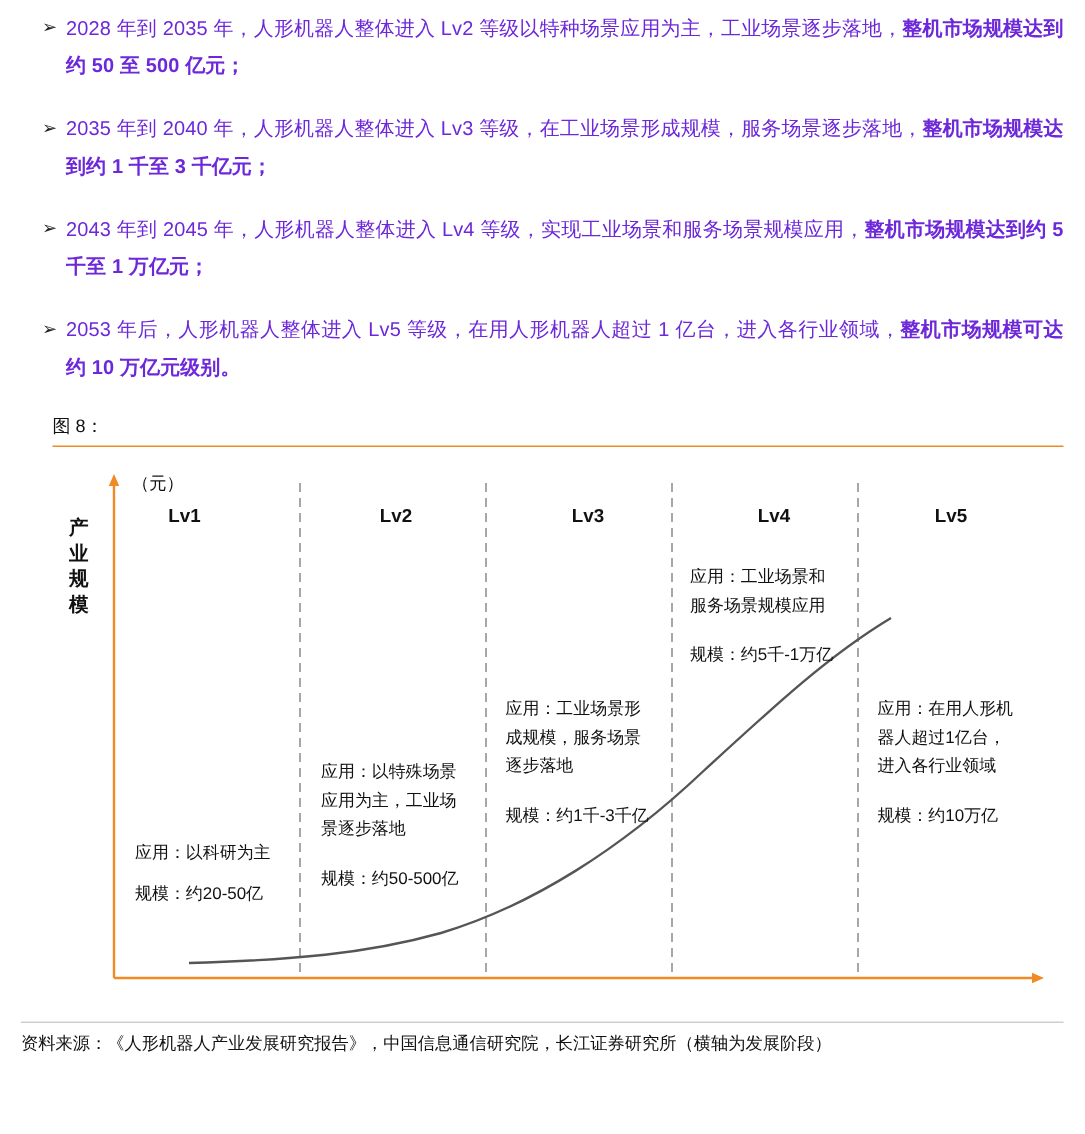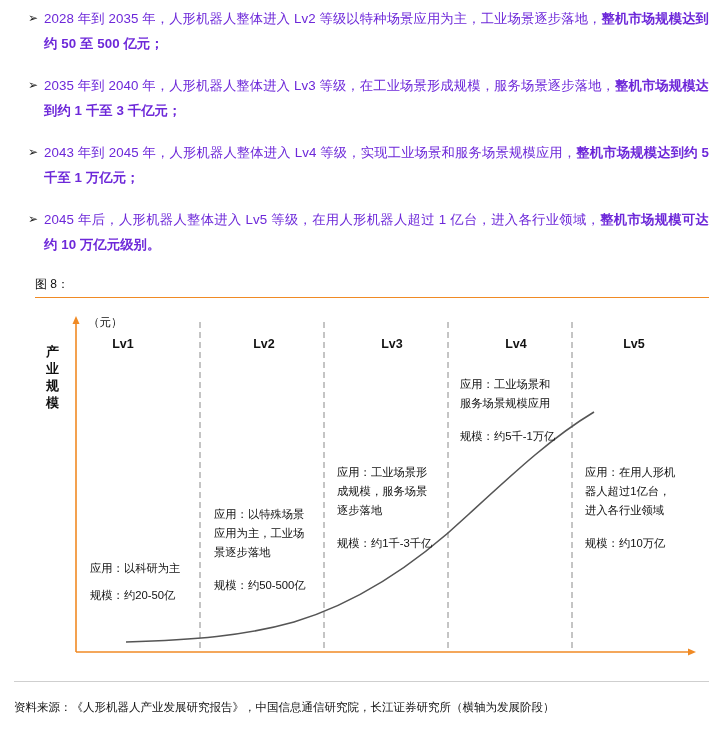--- a/index.html
+++ b/index.html
@@ -95,21 +95,21 @@
   }
   .note-text {
     font-size: 11.3px;
     fill: #111;
   }
   
   .source {
     font-size: 11.5px;
     color: #111;
     border-top: 1px solid #cfcfcf;
-    padding-top: 18px;
+    padding-top: 6px;
     margin-top: 2px;
   }
 </style>
 </head>
 <body>
 
 <div class="page">
 
   <div class="bullets">
 
@@ -123,21 +123,21 @@
       <div class="bullet-text"><span>2035 年到 2040 年，人形机器人整体进入 Lv3 等级，在工业场景形成规模，服务场景逐步落地，</span><b>整机市场规模达到约 1 千至 3 千亿元；</b></div>
     </div>
 
     <div class="bullet">
       <div class="bullet-marker">➢</div>
       <div class="bullet-text"><span>2043 年到 2045 年，人形机器人整体进入 Lv4 等级，实现工业场景和服务场景规模应用，</span><b>整机市场规模达到约 5 千至 1 万亿元；</b></div>
     </div>
 
     <div class="bullet">
       <div class="bullet-marker">➢</div>
-      <div class="bullet-text"><span>2045 年后，人形机器人整体进入 Lv5 等级，在用人形机器人超过 1 亿台，进入各行业领域，</span><b>整机市场规模可达约 10 万亿元级别。</b></div>
+      <div class="bullet-text"><span>2053 年后，人形机器人整体进入 Lv5 等级，在用人形机器人超过 1 亿台，进入各行业领域，</span><b>整机市场规模可达约 10 万亿元级别。</b></div>
     </div>
 
   </div>
 
   <div class="fig-caption">
     <span class="fig-label">图 8：</span>
   </div>
 
   <div class="chart-wrap">
     <svg class="chart-svg" width="695" height="375" viewBox="0 0 695 375">

